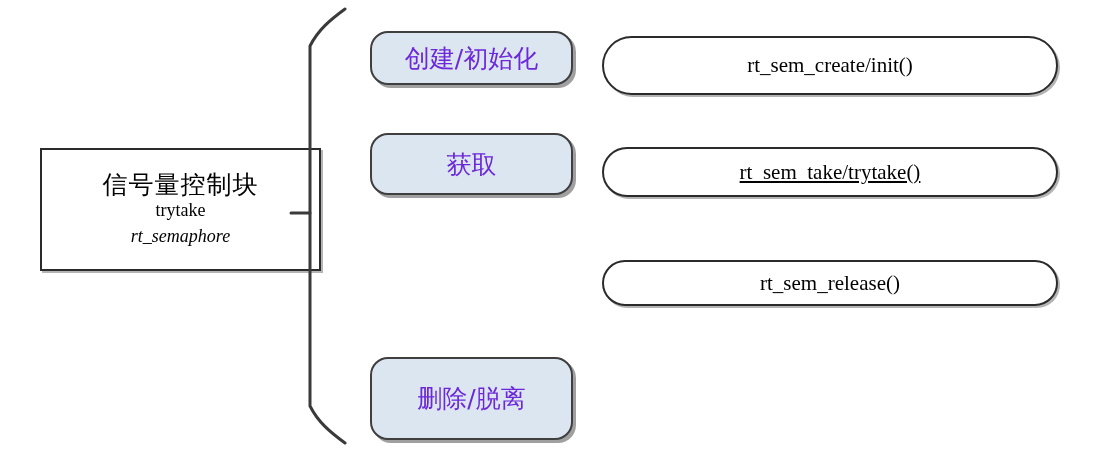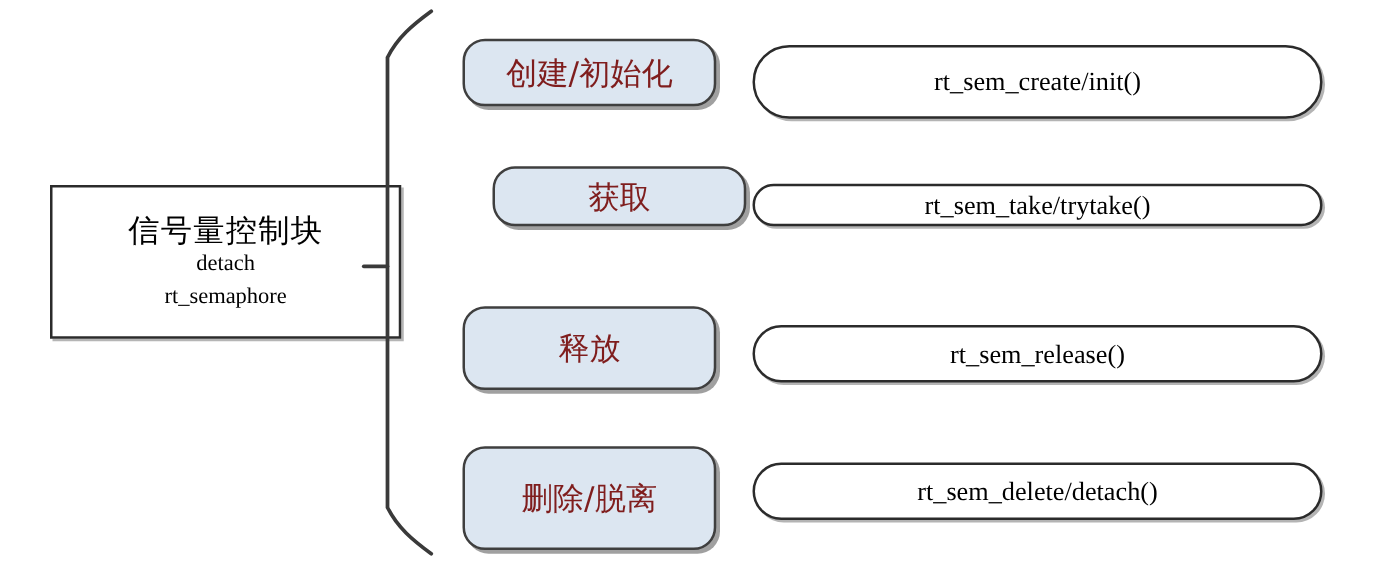--- a/index.html
+++ b/index.html
@@ -45,20 +45,21 @@
   }
   .cb-sub {
     font-family: "Liberation Serif", serif;
     font-size: 18px;
     line-height: 1.35;
     color: #000000;
     white-space: nowrap;
   }
   .cb-sub.mono-ul {
     margin-top: 1px;
+    font-style: italic;
   }
 
   
   .brace-wrap {
     position: absolute;
     left: 288px;
     top: 6px;
     width: 80px;
     height: 440px;
     pointer-events: none;
@@ -74,21 +75,21 @@
     border: 2px solid #3f3f3f;
     border-radius: 18px;
     display: flex;
     align-items: center;
     justify-content: center;
     box-shadow: 3px 3px 0 rgba(128,128,128,0.75);
   }
   .action-btn .btn-label {
     font-family: "DejaVu Sans", sans-serif;
     font-size: 25px;
-    color: #7f1d1d;
+    color: #6d28d9;
     letter-spacing: 0px;
     white-space: nowrap;
   }
 
   
   .api-pill {
     position: absolute;
     box-sizing: border-box;
     left: 602px;
     width: 456px;
@@ -102,37 +103,37 @@
   }
   .api-pill .pill-label {
     font-family: "Liberation Serif", serif;
     font-size: 21px;
     color: #000000;
     white-space: nowrap;
   }
 
   
   .row1 { top: 31px;  height: 54px; }
-  .row2 { top: 133px; height: 48px; margin-left: 24px; }
+  .row2 { top: 133px; height: 62px; }
   .row3 { top: 245px; height: 67px; }
   .row4 { top: 357px; height: 83px; }
 
   .prow1 { top: 36px;  height: 59px; }
-  .prow2 { top: 147px; height: 34px; }
+  .prow2 { top: 147px; height: 50px; text-decoration: underline; }
   .prow3 { top: 260px; height: 46px; }
   .prow4 { top: 370px; height: 46px; }
 </style>
 </head>
 <body>
 
 <div id="canvas">
 
   <div class="control-block">
     <div class="cb-title">信号量控制块</div>
-    <div class="cb-sub">detach</div>
+    <div class="cb-sub">trytake</div>
     <div class="cb-sub mono-ul">rt_semaphore</div>
   </div>
 
   <div class="brace-wrap">
     <svg width="80" height="440" viewBox="0 0 80 440">
       <path d="M 57 3
                C 42 14, 30 24, 22 40
                L 22 400
                C 30 416, 42 426, 57 437" fill="none" stroke="#3a3a3a" stroke-width="3" stroke-linecap="round"></path>
       <line x1="3" y1="207" x2="22" y2="207" stroke="#3a3a3a" stroke-width="3" stroke-linecap="round"></line>
@@ -146,27 +147,21 @@
     <span class="pill-label">rt_sem_create/init()</span>
   </div>
 
   <div class="action-btn row2">
     <span class="btn-label">获取</span>
   </div>
   <div class="api-pill prow2">
     <span class="pill-label">rt_sem_take/trytake()</span>
   </div>
 
-  <div class="action-btn row3">
-    <span class="btn-label">释放</span>
-  </div>
   <div class="api-pill prow3">
     <span class="pill-label">rt_sem_release()</span>
   </div>
 
   <div class="action-btn row4">
     <span class="btn-label">删除/脱离</span>
   </div>
-  <div class="api-pill prow4">
-    <span class="pill-label">rt_sem_delete/detach()</span>
-  </div>
 
 </div>
 
 </body></html>

